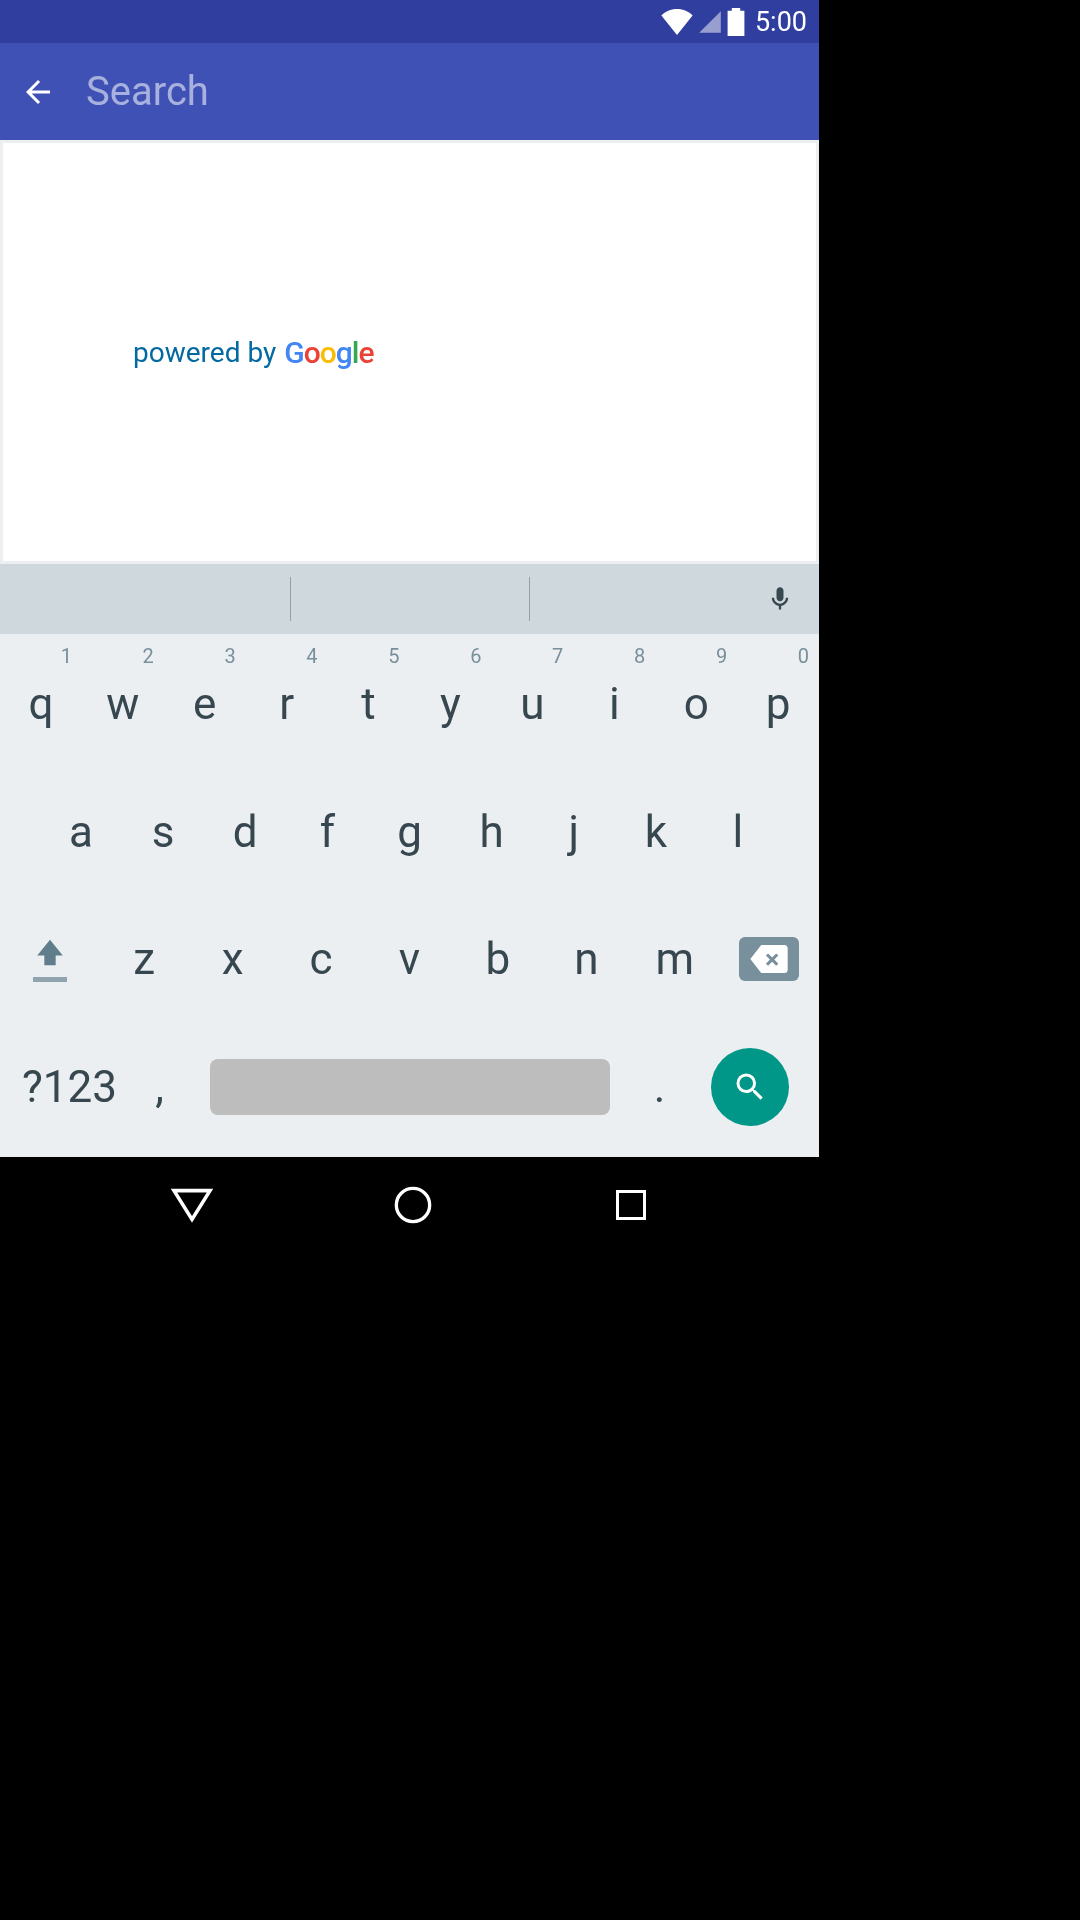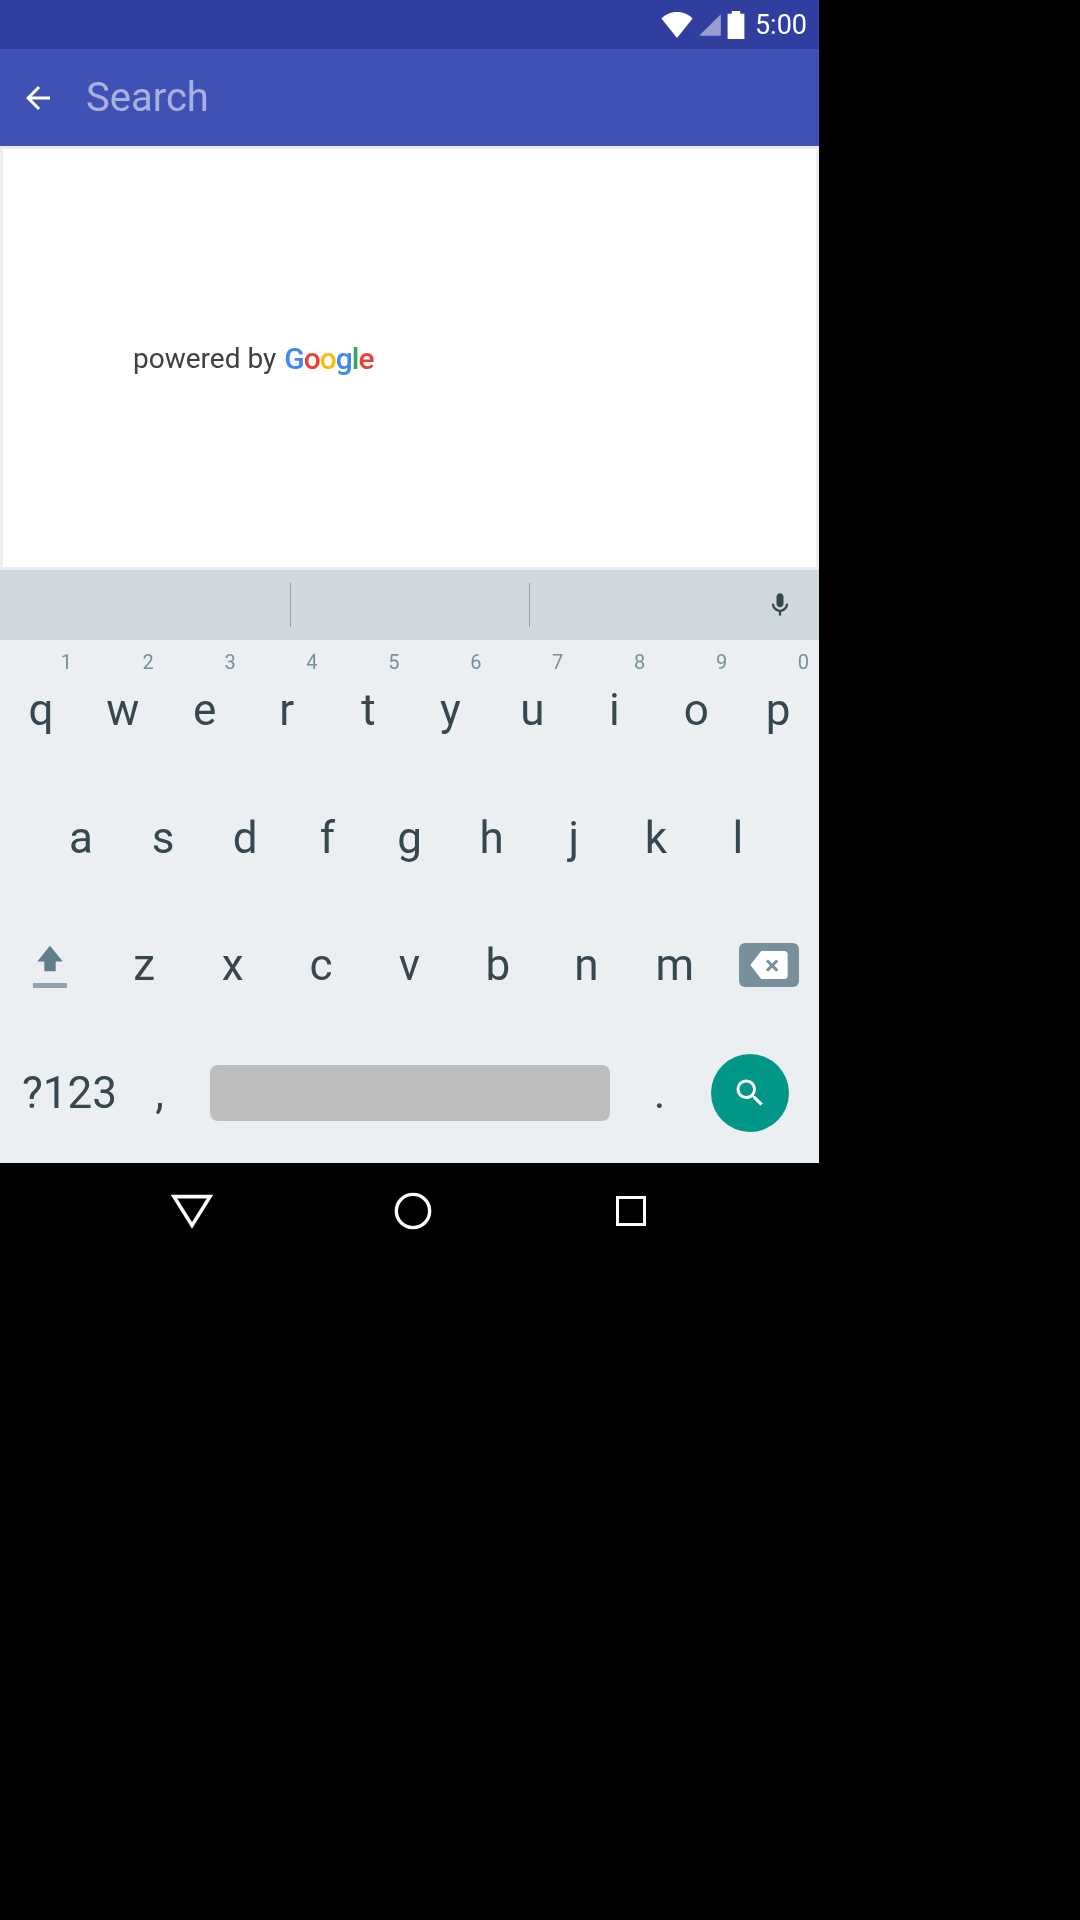--- a/index.html
+++ b/index.html
@@ -1,19 +1,19 @@
 <!DOCTYPE html>
 <html><head>
   <meta charset="utf-8">
   <style>
     * { margin: 0; padding: 0; box-sizing: border-box; font-family: Roboto, -apple-system, sans-serif; }
     html, body { width: 819px; height: 1456px; overflow: hidden; background: #000; }
     
     .status-bar {
-      height: 49px;
+      height: 43px;
       background: #303F9F;
       display: flex;
       justify-content: flex-end;
       align-items: center;
       padding-right: 12px;
       gap: 4px;
       color: #fff;
     }
     .status-bar svg { fill: #fff; }
     .status-time { font-size: 27px; font-weight: 400; margin-left: 6px; }
@@ -49,21 +49,21 @@
       padding: 28px 40px;
       display: flex;
       justify-content: flex-start;
     }
     .powered-by {
       display: flex;
       align-items: center;
       gap: 8px;
       margin-left: 90px;
     }
-    .powered-text { color: #404040; font-size: 28px; }
+    .powered-text { color: #0369a1; font-size: 28px; }
     .google-logo { font-size: 30px; font-weight: 500; letter-spacing: -1px; }
     .g-blue { color: #4285F4; }
     .g-red { color: #EA4335; }
     .g-yellow { color: #FBBC05; }
     .g-green { color: #34A853; }
     
     .keyboard {
       height: 593px;
       background: #ECEFF1;
       display: flex;

